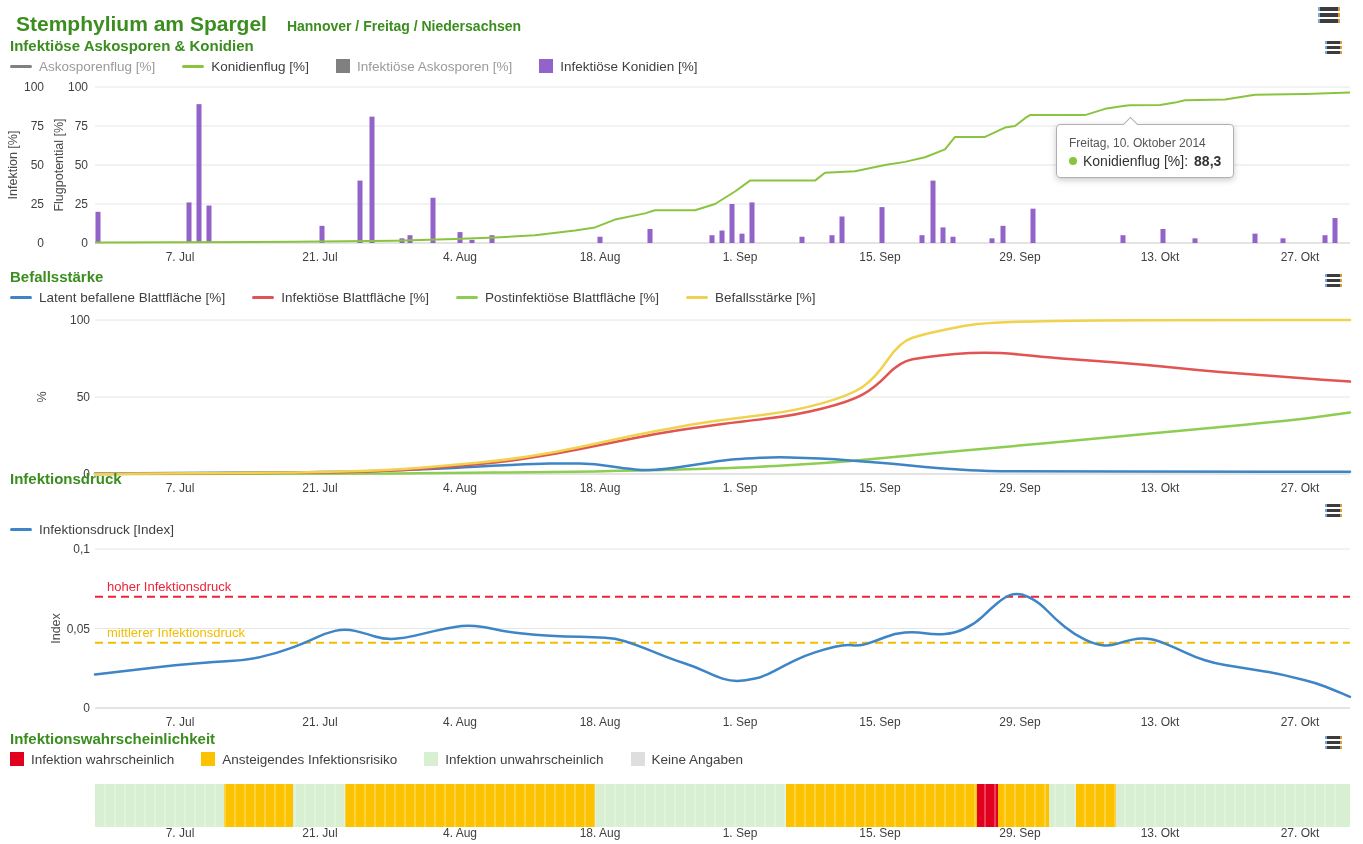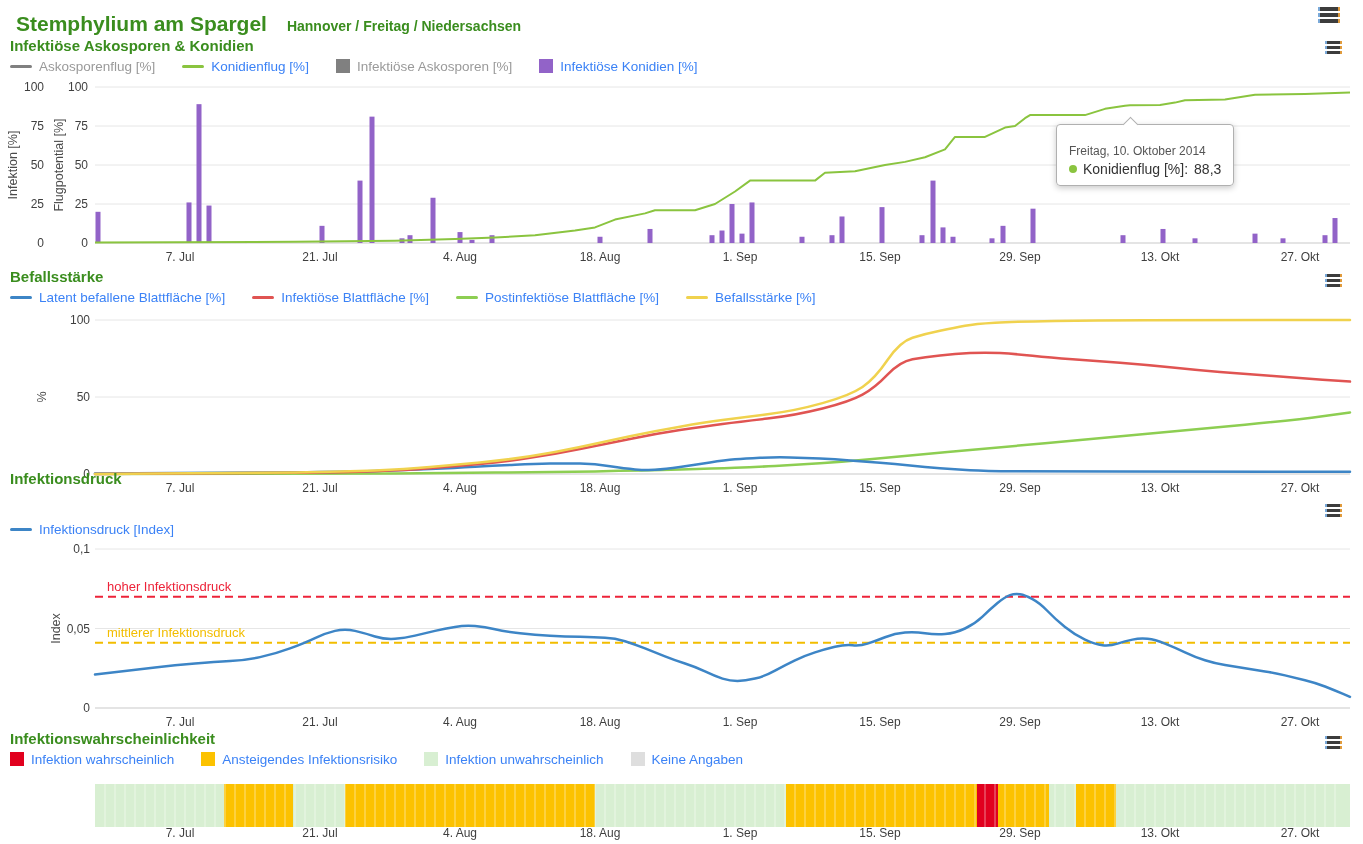--- a/index.html
+++ b/index.html
@@ -12,36 +12,36 @@
   .menu-btn{position:absolute;background:none;border:none;padding:2px;cursor:pointer;
             display:flex;flex-direction:column;gap:2px;}
   .menu-btn .bar{display:block;height:3px;background:#3c3c3c;
                  border-left:2px solid #7aa9d8;border-right:2px solid #e09b3d;}
   .menu-btn.big .bar{width:18px;height:4px;}
   .menu-btn.small .bar{width:13px;height:3px;}
   .legend{position:absolute;left:10px;display:flex;align-items:center;gap:27px;height:18px;}
   .legend-item{display:flex;align-items:center;gap:7px;cursor:pointer;}
   .swatch-line{display:inline-block;width:22px;height:3px;border-radius:2px;}
   .swatch-square{display:inline-block;width:14px;height:14px;}
-  .legend-label{font-size:13.5px;color:#3b82f6;}
+  .legend-label{font-size:13.5px;color:#404040;}
   .legend-label.disabled{color:#9a9a9a;}
   .plot{position:absolute;left:0;width:1363px;}
   .plot svg{display:block;}
   .tick-label{font-size:12px;fill:#3f3f3f;}
   .axis-title{font-size:12.5px;fill:#4a4a4a;}
   .threshold-label{font-size:13px;}
   .tooltip{position:absolute;left:1056px;top:124px;z-index:5;background:rgba(255,255,255,0.97);
            border:1px solid #b0b0b0;border-radius:4px;box-shadow:0 2px 6px rgba(0,0,0,0.22);
-           padding:19px 12px 8px 12px;white-space:nowrap;}
+           padding:11px 12px 8px 12px;white-space:nowrap;}
   .tt-caret{position:absolute;top:-6px;left:68px;width:10px;height:10px;background:#fff;
             border-left:1px solid #b0b0b0;border-top:1px solid #b0b0b0;transform:rotate(45deg);}
   .tt-date{font-size:12px;color:#555;margin-bottom:3px;}
   .tt-row{font-size:14px;color:#333;display:flex;align-items:center;gap:6px;}
   .tt-bullet{width:8px;height:8px;border-radius:50%;display:inline-block;}
-  .tt-value{font-weight:normal;}
+  .tt-value{font-weight:bold;}
 </style>
 </head>
 <body>
 
 <div class="page">
 
   <div class="page-header">
     <h1 class="page-title">Stemphylium am Spargel</h1>
     <span class="page-location">Hannover / Freitag / Niedersachsen</span>
   </div>

